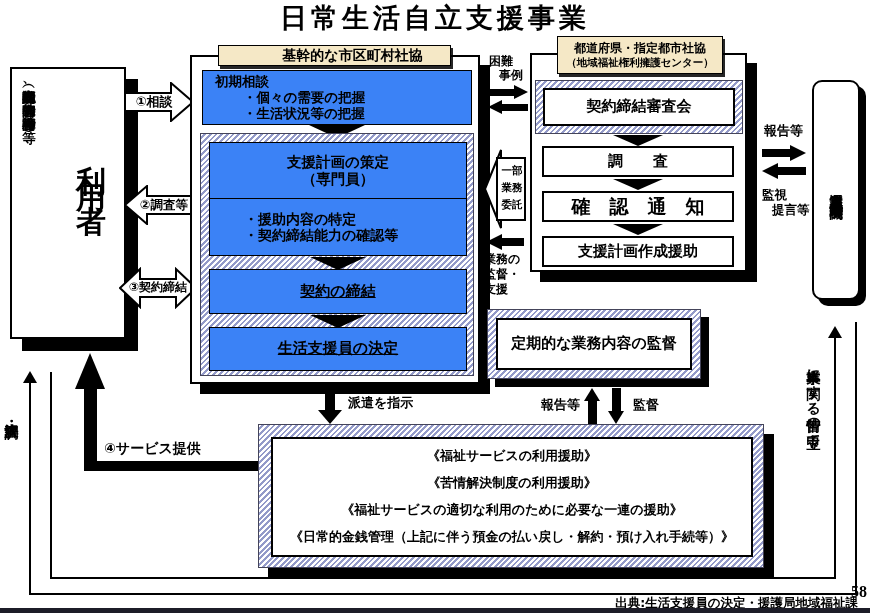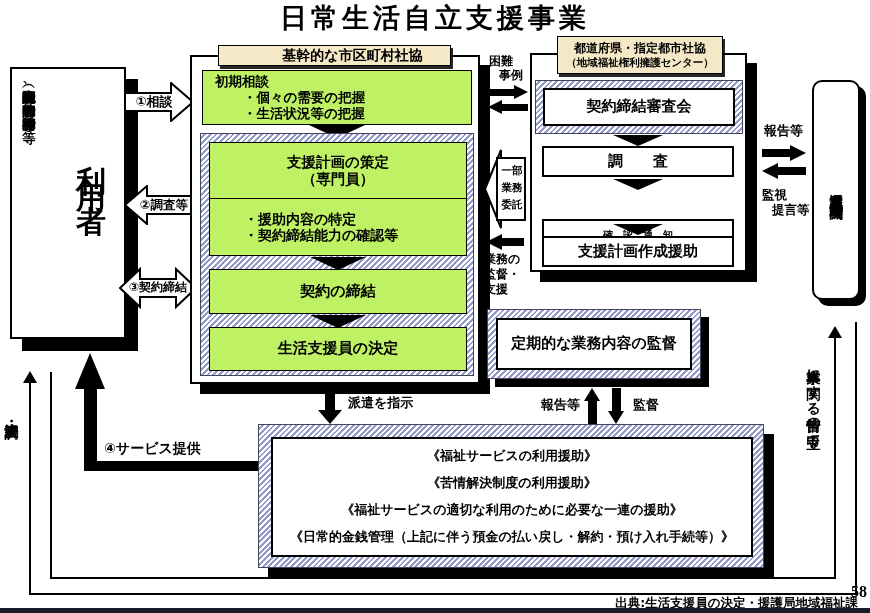--- a/index.html
+++ b/index.html
@@ -1,20 +1,20 @@
 <!DOCTYPE html>
 <html lang="ja"><head>
 <meta charset="utf-8">
 <style>
   html,body{margin:0;padding:0;}
   body{font-family:"DejaVu Sans","Liberation Sans",sans-serif;font-weight:bold;color:#000;background:#fff;}
   #page{position:relative;width:870px;height:613px;background:#fff;overflow:hidden;}
   .abs{position:absolute;box-sizing:border-box;}
   .box{background:#fff;border:2px solid #000;}
-  .box-thin{background:#bef264;border:1.5px solid #000;}
+  .box-thin{background:#3b82f6;border:1.5px solid #000;text-decoration:underline;}
   .shadow{background:#000;}
   .hatch{background:repeating-linear-gradient(135deg,#fff 0,#fff 2px,#939ac9 2px,#939ac9 4px);border:1px solid #44445a;}
   .tab{background:#f5e8c6;border:1.5px solid #000;display:flex;flex-direction:column;align-items:center;justify-content:center;text-align:center;box-shadow:2px 3px 0 rgba(0,0,0,.85);}
   .center{display:flex;align-items:center;justify-content:center;text-align:center;}
   .vtext{writing-mode:vertical-rl;}
   .tri-down{width:0;height:0;border-left:28px solid transparent;border-right:28px solid transparent;border-top:13px solid #000;}
   .tri-down-sm{width:0;height:0;border-left:25px solid transparent;border-right:25px solid transparent;border-top:11px solid #000;}
   .tri-up-thin{width:0;height:0;border-left:7px solid transparent;border-right:7px solid transparent;border-bottom:12px solid #000;}
   .line{background:#000;}
   .lbl{white-space:nowrap;line-height:1.15;}
@@ -128,21 +128,21 @@
     <div class="abs hatch" style="left:3px;top:25px;width:208px;height:54px;">
       <div class="abs box center lbl" style="left:7px;top:7px;width:192px;height:38px;font-size:15px;">
         <span>契約締結審査会</span>
       </div>
     </div>
     <div class="abs tri-down-sm" style="left:81px;top:80px;"></div>
     <div class="abs box center lbl" style="left:10px;top:91px;width:192px;height:31px;font-size:15px;">
       <span>調　　査</span>
     </div>
     <div class="abs tri-down-sm" style="left:81px;top:124px;"></div>
-    <div class="abs box center lbl" style="left:10px;top:136px;width:192px;height:31px;font-size:10px;margin-top:28px;">
+    <div class="abs box center lbl" style="left:10px;top:136px;width:192px;height:31px;font-size:19px;">
       <span>確　認　通　知</span>
     </div>
     <div class="abs tri-down-sm" style="left:81px;top:169px;"></div>
     <div class="abs box center lbl" style="left:10px;top:181px;width:192px;height:31px;font-size:15px;">
       <span>支援計画作成援助</span>
     </div>
   </div>
 
   <div class="abs lbl" style="left:764px;top:124px;font-size:13px;">報告等</div>
   <div class="abs line" style="left:762px;top:149px;width:28px;height:8px;"></div>

